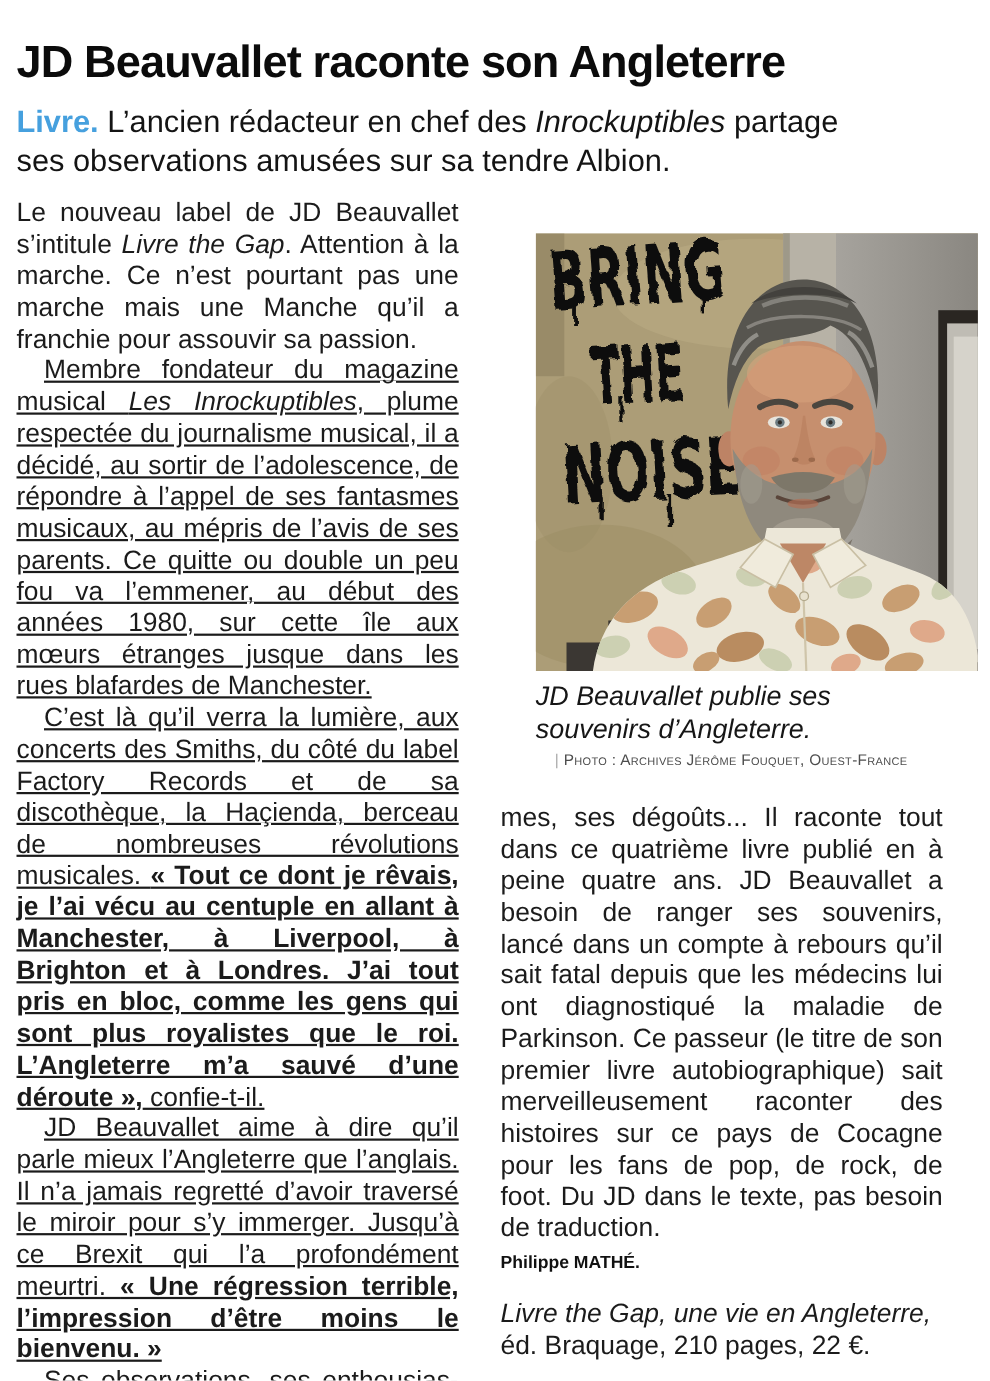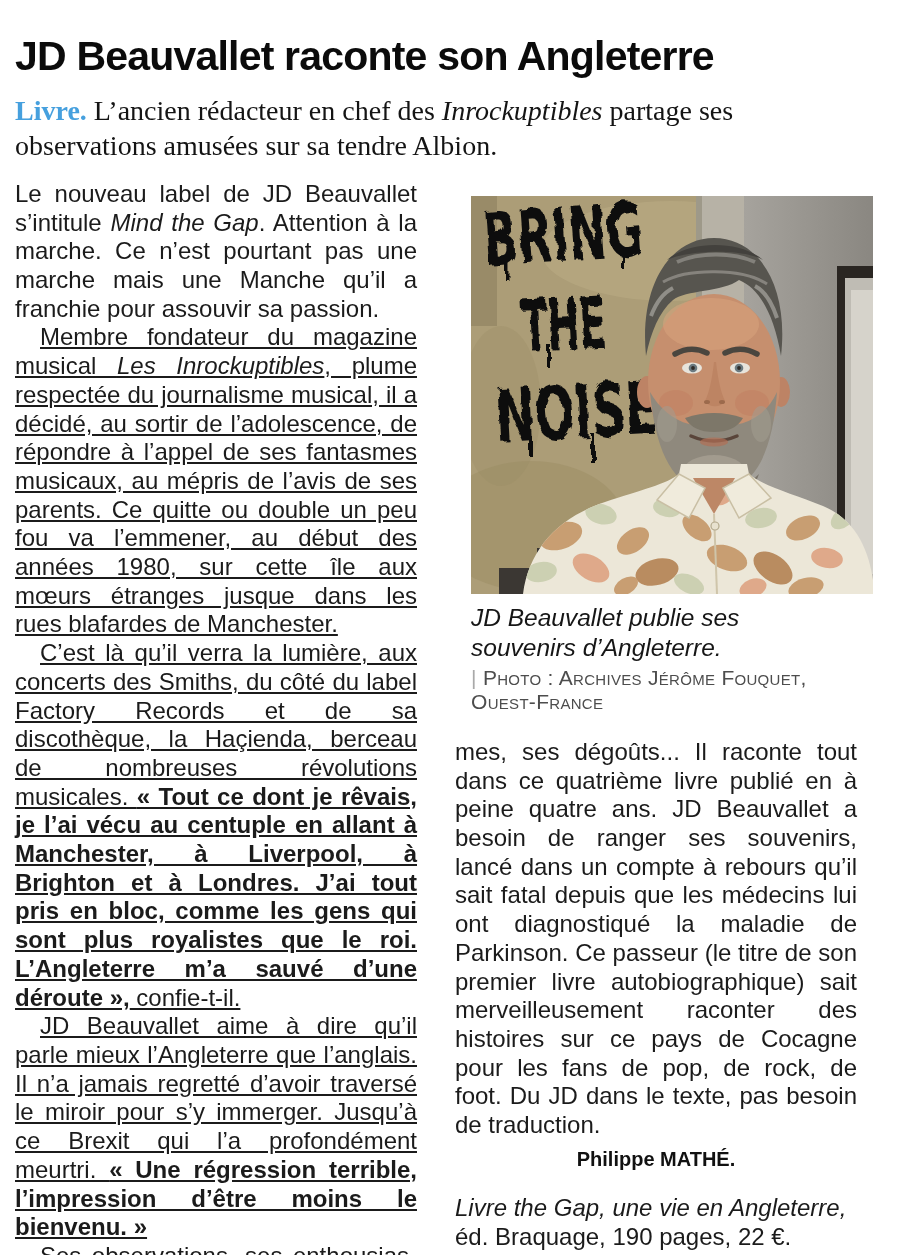--- a/index.html
+++ b/index.html
@@ -2,52 +2,52 @@
 <html><head>
 <meta charset="utf-8">
 <style>
   html,body{margin:0;padding:0;}
   body{width:900px;height:1255px;overflow:hidden;background:#ffffff;
        font-family:"Liberation Sans",sans-serif;}
   .page{position:relative;width:900px;height:906px;background:#ffffff;}
   .content{position:absolute;left:15px;top:0;width:842px;}
   .title{margin:34px 0 0 0;font-size:41px;font-weight:700;letter-spacing:-0.8px;
          color:#0b0b0b;line-height:1.12;}
-  .lede{margin:13px 0 0 0;max-width:798px;font-size:28px;line-height:35px;color:#141414;font-family:Liberation Serif, serif;}
+  .lede{margin:13px 0 0 0;max-width:798px;font-size:28px;line-height:35px;color:#141414;}
   .run-kicker{color:#46a0de;font-weight:700;}
   .run-i{font-style:italic;}
   .run-b{font-weight:700;}
   .cols{display:grid;grid-template-columns:402px 402px;column-gap:38px;margin-top:17px;}
   p.body{margin:0;font-size:24px;line-height:28.7px;color:#1b1b1b;text-align:justify;}
   .indent{text-indent:25px;text-decoration:underline;}
   .fill{text-align-last:justify;}
-  figure{margin:0;padding:16px;}
+  figure{margin:16px;padding:16px;}
   .photo-svg{display:block;width:402px;height:398px;}
   figcaption{margin-top:9px;font-style:italic;font-size:24.5px;line-height:30px;color:#161616;}
-  .credit{margin-top:3px;text-align:left;font-size:21px;font-variant:small-caps;
+  .credit{margin-top:3px;text-align:right;font-size:14px;font-variant:small-caps;
           color:#4d4d4d;letter-spacing:0.3px;}
   .credit .bar{color:#a9a9a9;font-style:normal;}
   .right-text{margin-top:8px;}
-  .byline{margin:8px 0 0 0;text-align:center;font-weight:700;font-size:20px;color:#111111;}
+  .byline{margin:8px 0 0 0;text-align:left;font-weight:700;font-size:16px;color:#111111;}
   .bookref{margin:22px 0 0 0;font-size:24px;line-height:29.5px;color:#1b1b1b;}
 </style>
 </head>
 <body>
 
 <div class="page">
   <div class="content">
 
     <h1 class="title">JD Beauvallet raconte son Angleterre</h1>
 
     <p class="lede"><span class="run-kicker">Livre.</span><span> L’ancien rédacteur en chef des </span><span class="run-i">Inrockuptibles</span><span> partage ses observations amusées sur sa tendre Albion.</span></p>
 
     <div class="cols">
 
       <div class="col">
-        <p class="body"><span>Le nouveau label de JD Beauvallet s’intitule </span><span class="run-i">Mind the Gap</span><span>. Attention à la marche. Ce n’est pourtant pas une marche mais une Manche qu’il a franchie pour assouvir sa passion.</span></p>
+        <p class="body"><span>Le nouveau label de JD Beauvallet s’intitule </span><span class="run-i">Livre the Gap</span><span>. Attention à la marche. Ce n’est pourtant pas une marche mais une Manche qu’il a franchie pour assouvir sa passion.</span></p>
         <p class="body indent"><span>Membre fondateur du magazine musical </span><span class="run-i">Les Inrockuptibles</span><span>, plume respectée du journalisme musical, il a décidé, au sortir de l’adolescence, de répondre à l’appel de ses fantasmes musicaux, au mépris de l’avis de ses parents. Ce quitte ou double un peu fou va l’emmener, au début des années 1980, sur cette île aux mœurs étranges jusque dans les rues blafardes de Manchester.</span></p>
         <p class="body indent"><span>C’est là qu’il verra la lumière, aux concerts des Smiths, du côté du label Factory Records et de sa discothèque, la Haçienda, berceau de nombreuses révolutions musicales. </span><span class="run-b">« Tout ce dont je rêvais, je l’ai vécu au centuple en allant à Manchester, à Liverpool, à Brighton et à Londres. J’ai tout pris en bloc, comme les gens qui sont plus royalistes que le roi. L’Angleterre m’a sauvé d’une déroute »,</span><span> confie-t-il.</span></p>
         <p class="body indent"><span>JD Beauvallet aime à dire qu’il parle mieux l’Angleterre que l’anglais. Il n’a jamais regretté d’avoir traversé le miroir pour s’y immerger. Jusqu’à ce Brexit qui l’a profondément meurtri. </span><span class="run-b">« Une régression terrible, l’impression d’être moins le bienvenu. »</span></p>
         <p class="body indent fill"><span>Ses observations, ses enthousias-</span></p>
       </div>
 
       <div class="col">
         <figure>
           <svg class="photo-svg" viewBox="0 0 402 398" xmlns="http://www.w3.org/2000/svg">
             <defs>
@@ -167,17 +167,17 @@
           <figcaption>JD Beauvallet publie ses souvenirs d’Angleterre.</figcaption>
           <div class="credit"><span class="bar">|</span> <span>Photo : Archives Jérôme Fouquet, Ouest-France</span></div>
         </figure>
 
         <div class="right-text">
           <p class="body"><span>mes, ses dégoûts... Il raconte tout dans ce quatrième livre publié en à peine quatre ans. JD Beauvallet a besoin de ranger ses souvenirs, lancé dans un compte à rebours qu’il sait fatal depuis que les médecins lui ont diagnostiqué la maladie de Parkinson. Ce passeur (le titre de son premier livre autobiographique) sait merveilleusement raconter des histoires sur ce pays de Cocagne pour les fans de pop, de rock, de foot. Du JD dans le texte, pas besoin de traduction.</span></p>
         </div>
 
         <p class="byline">Philippe MATHÉ.</p>
 
-        <p class="bookref"><span class="run-i">Livre the Gap, une vie en Angleterre,</span><span> éd. Braquage, 190 pages, 22 €.</span></p>
+        <p class="bookref"><span class="run-i">Livre the Gap, une vie en Angleterre,</span><span> éd. Braquage, 210 pages, 22 €.</span></p>
       </div>
     </div>
   </div>
 </div>
 
 </body></html>

